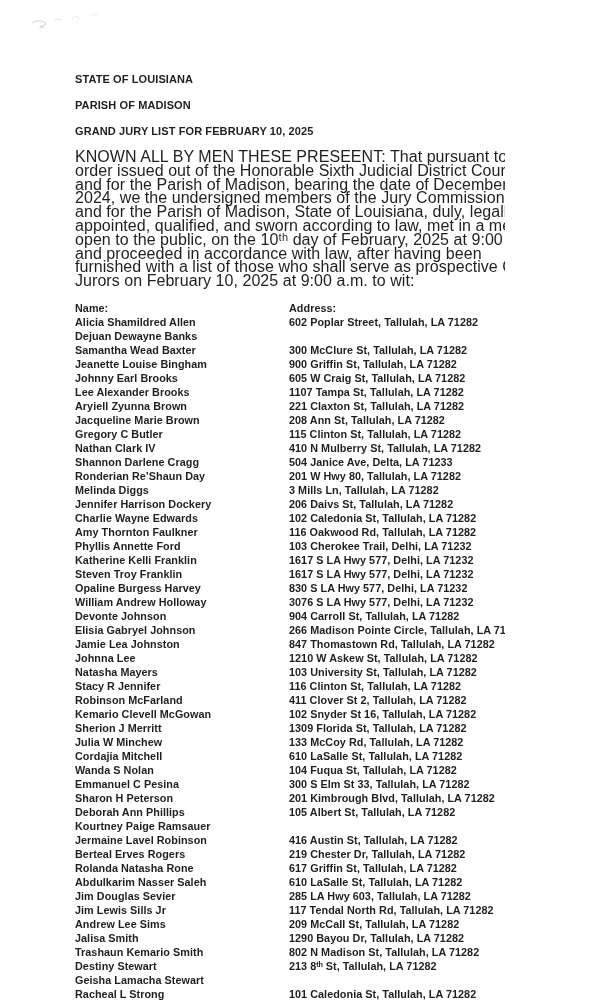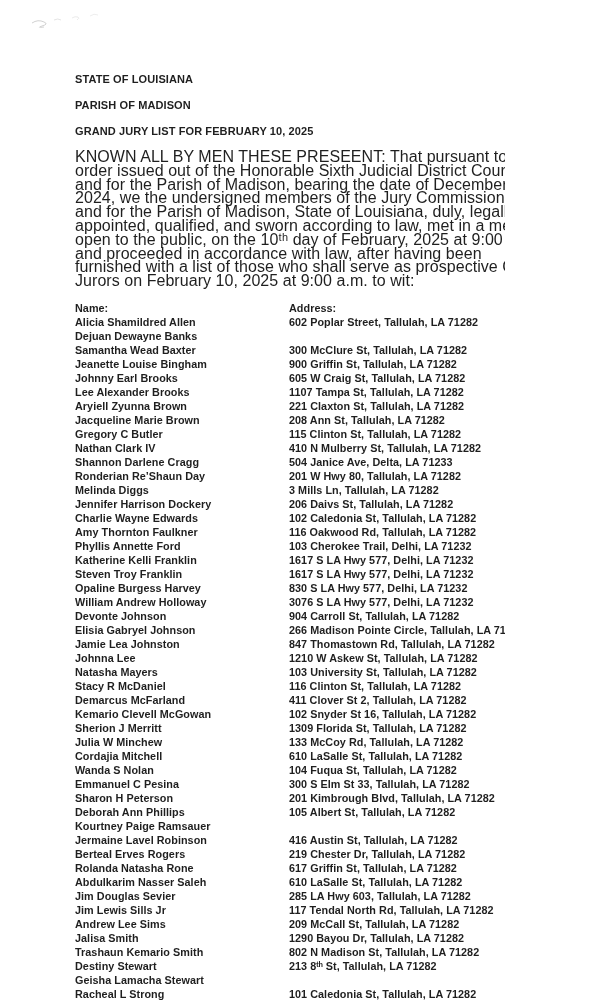--- a/index.html
+++ b/index.html
@@ -205,26 +205,26 @@
             <span class="col-name">Johnna Lee</span>
             <span class="col-address">1210 W Askew St, Tallulah, LA 71282</span>
           </div>
 
           <div class="juror-row">
             <span class="col-name">Natasha Mayers</span>
             <span class="col-address">103 University St, Tallulah, LA 71282</span>
           </div>
 
           <div class="juror-row">
-            <span class="col-name">Stacy R McDaniel</span>
+            <span class="col-name">Stacy R Jennifer</span>
             <span class="col-address">116 Clinton St, Tallulah, LA 71282</span>
           </div>
 
           <div class="juror-row">
-            <span class="col-name">Demarcus McFarland</span>
+            <span class="col-name">Robinson McFarland</span>
             <span class="col-address">411 Clover St 2, Tallulah, LA 71282</span>
           </div>
 
           <div class="juror-row">
             <span class="col-name">Kemario Clevell McGowan</span>
             <span class="col-address">102 Snyder St 16, Tallulah, LA 71282</span>
           </div>
 
           <div class="juror-row">
             <span class="col-name">Sherion J Merritt</span>

